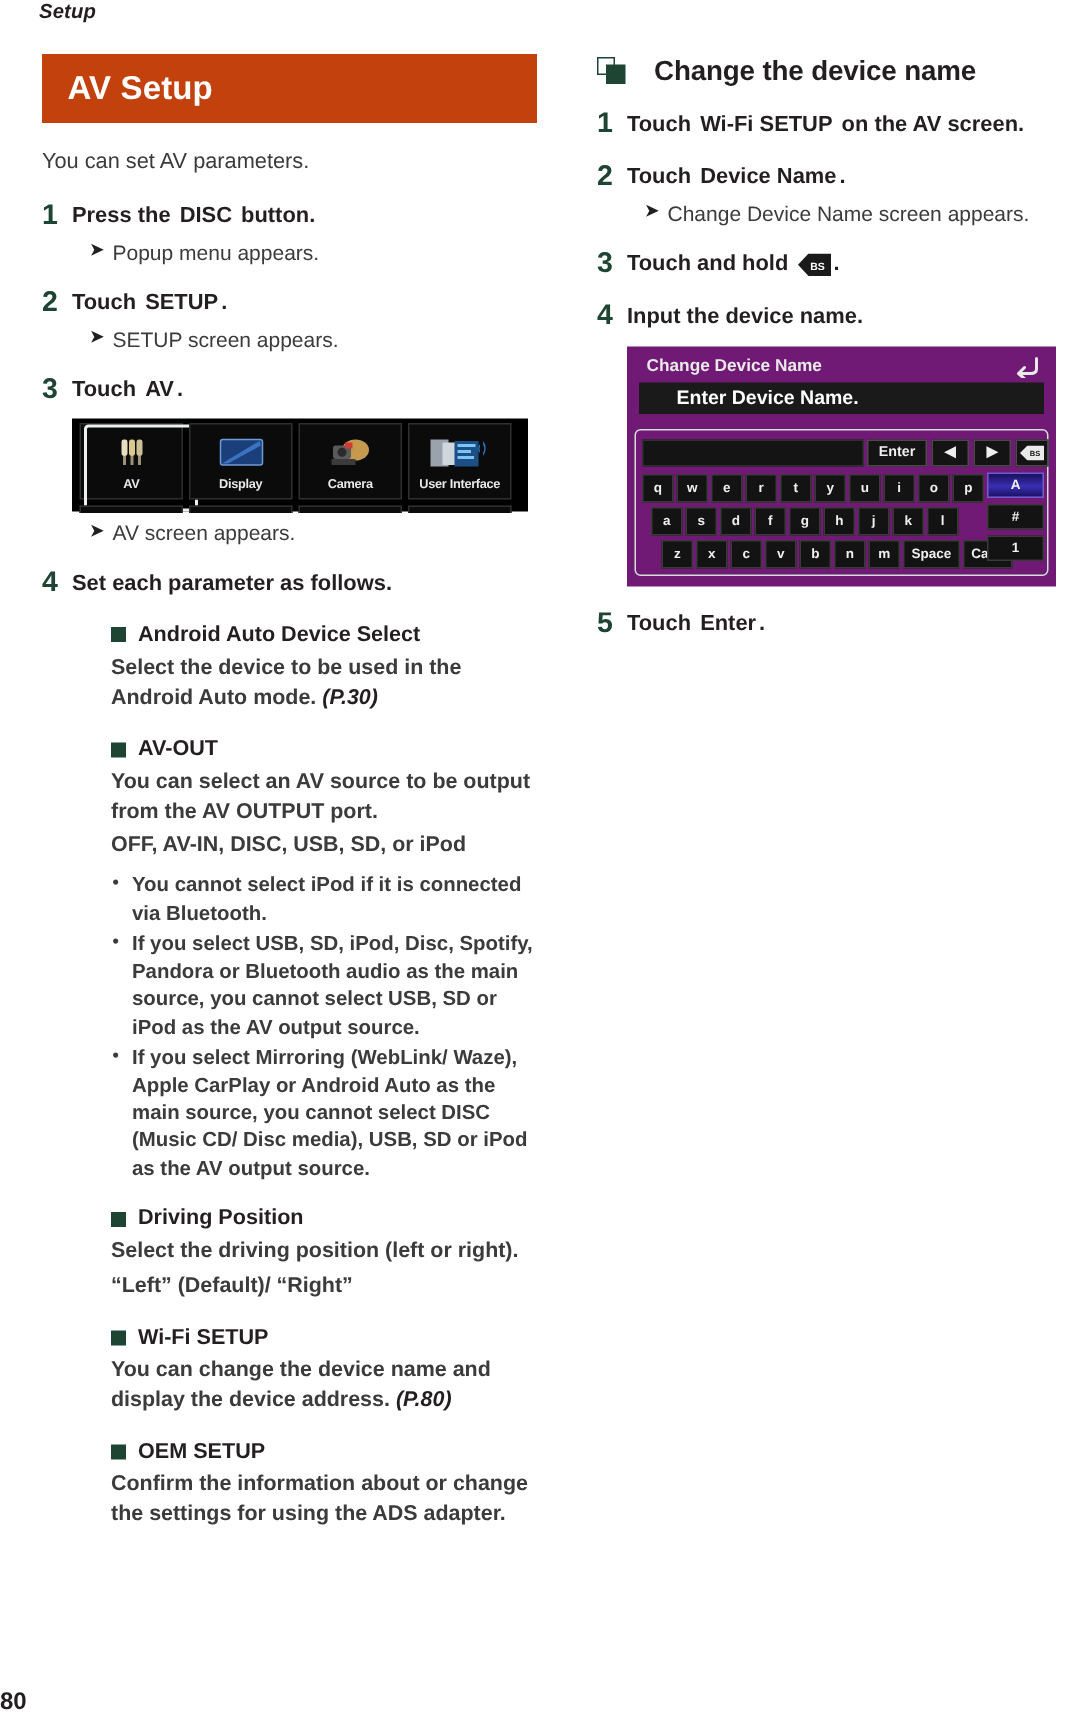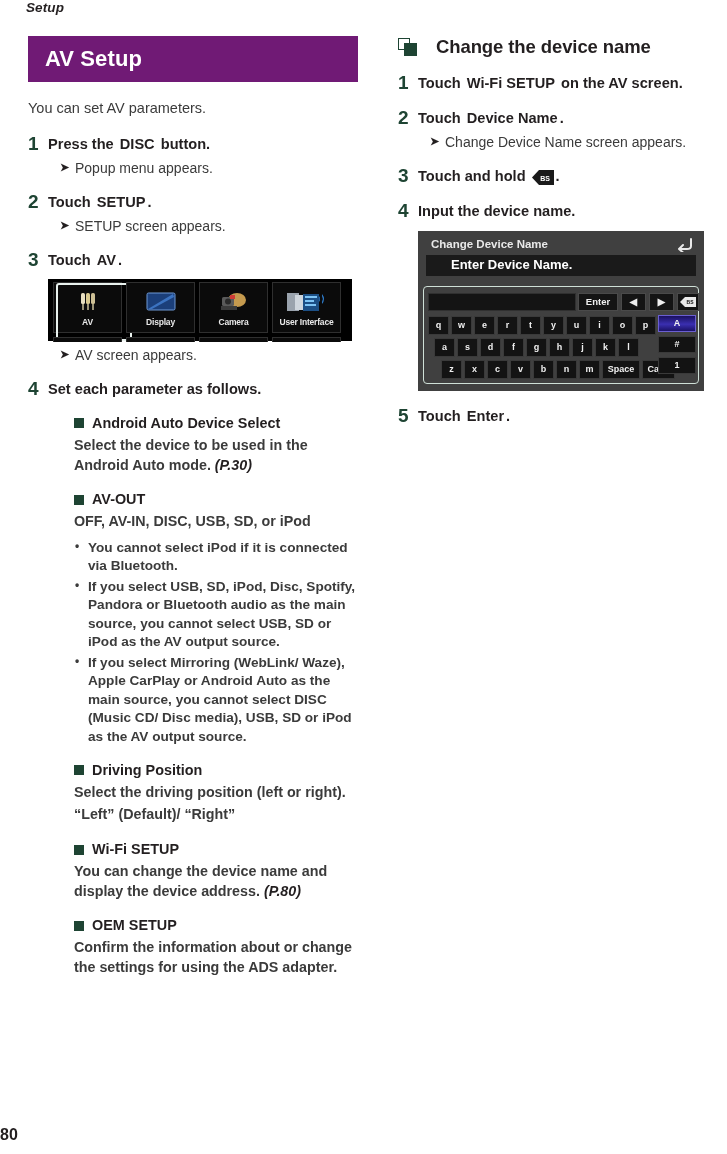--- a/index.html
+++ b/index.html
@@ -39,21 +39,21 @@
     width: 330px;
   }
   .col-right {
     position: absolute;
     left: 398px;
     top: 36px;
     width: 312px;
   }
   
   .section-bar {
-    background: #701a75;
+    background: #c2410c;
     color: #ffffff;
     font-size: 22px;
     font-weight: bold;
     padding: 11px 0 12px 17px;
     line-height: 1.05;
     letter-spacing: 0.1px;
     width: 330px;
     box-sizing: border-box;
   }
   .intro {
@@ -263,21 +263,21 @@
     border: 1px solid #2f2f2f;
     border-bottom: none;
     box-sizing: border-box;
     background: #0b0b0b;
   }
   
   .shot-kb {
     margin-top: 10px;
     width: 286px;
     height: 160px;
-    background: #404040;
+    background: #701a75;
     position: relative;
     box-sizing: border-box;
     overflow: hidden;
   }
   .kb-title {
     position: absolute;
     left: 13px; top: 6px;
     font-size: 11.5px;
     color: #e9e9e9;
     font-weight: bold;
@@ -508,20 +508,21 @@
               <span>Select the device to be used in the Android Auto mode.</span>
               <span class="pref">(P.30)</span>
             </div>
           </div>
 
           <div>
             <div class="sub-head">
               <span class="sq"></span>
               <span>AV-OUT</span>
             </div>
+            <div class="para">You can select an AV source to be output from the AV OUTPUT port.</div>
             <div class="para">OFF, AV-IN, DISC, USB, SD, or iPod</div>
             <ul class="dots">
               <li>You cannot select iPod if it is connected via Bluetooth.</li>
               <li>If you select USB, SD, iPod, Disc, Spotify, Pandora or Bluetooth audio as the main source, you cannot select USB, SD or iPod as the AV output source.</li>
               <li>If you select Mirroring (WebLink/ Waze), Apple CarPlay or Android Auto as the main source, you cannot select DISC (Music CD/ Disc media), USB, SD or iPod as the AV output source.</li>
             </ul>
           </div>
 
           <div>
             <div class="sub-head">

